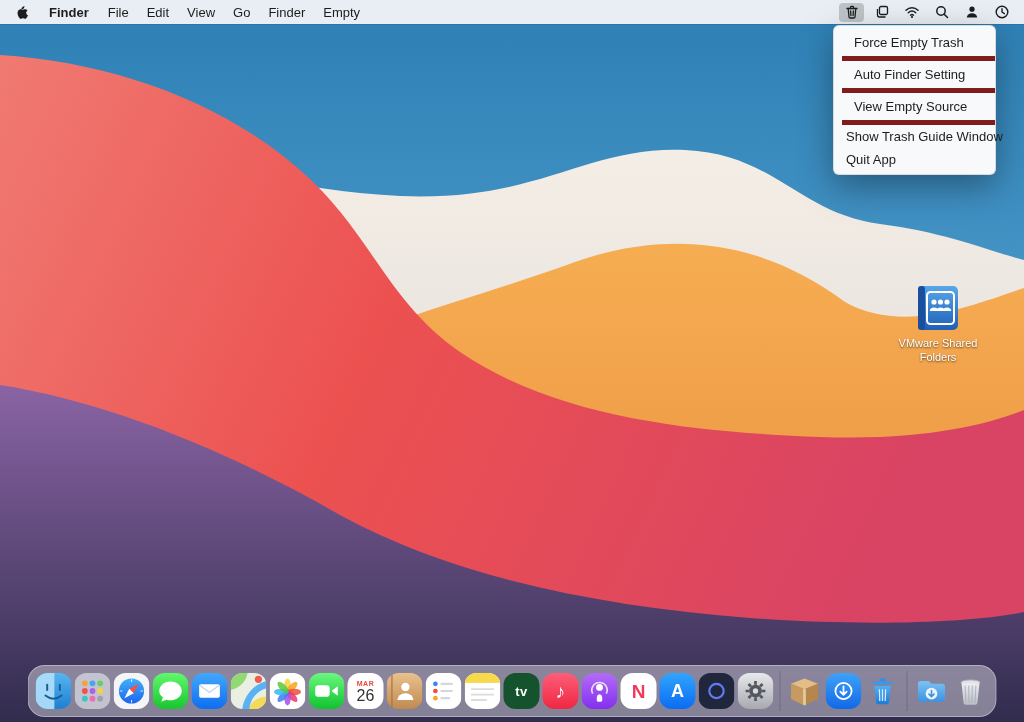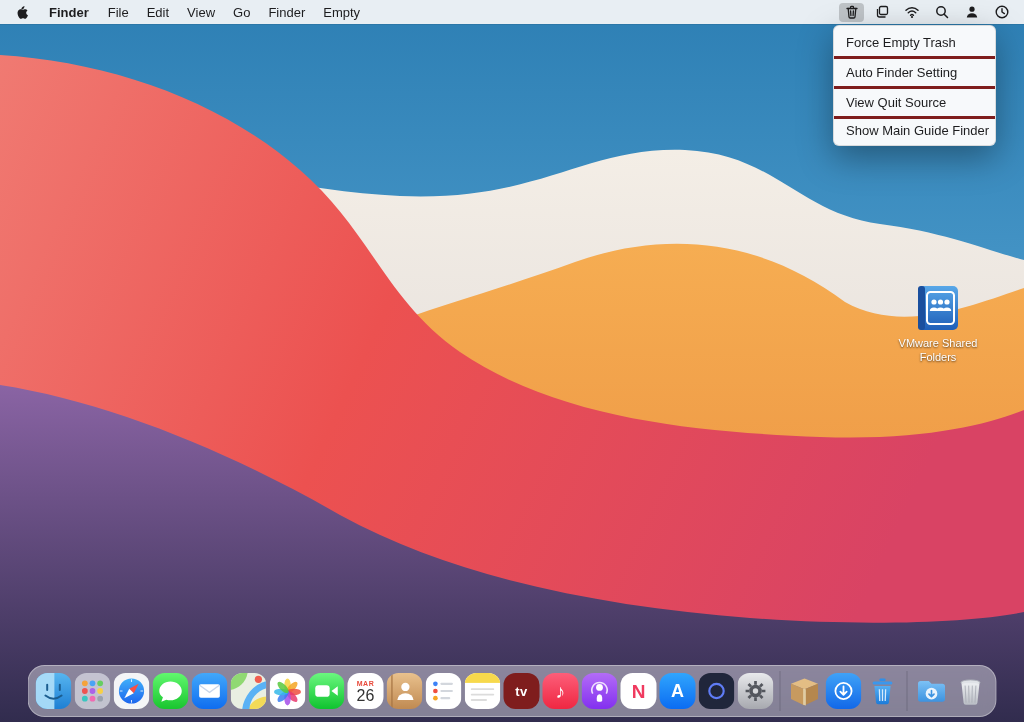--- a/index.html
+++ b/index.html
@@ -18,42 +18,42 @@
   .status{margin-left:auto;display:flex;align-items:center;gap:5px;height:100%;}
   .sic{width:25px;height:19px;display:flex;align-items:center;justify-content:center;border-radius:4px;}
   .sic.active{background:rgba(0,0,0,0.18);}
   .sic svg{width:16px;height:16px;display:block;}
 
   
   .dropdown{position:absolute;top:25px;right:28px;width:161px;z-index:50;
     background:rgba(251,251,252,0.98);border:1px solid rgba(0,0,0,0.12);
     border-radius:6px;box-shadow:0 12px 34px rgba(0,0,0,0.35);padding:3px 0;}
   .dd-item{font-size:13px;color:#1d1d1f;padding:6px 12px;white-space:nowrap;}
-  .dd-item.sep{border-bottom:3px solid #7f1d1d;}
+  .dd-item.sep{border-bottom:5px solid #7f1d1d;margin-left:8px;}
   .dd-item.tight{padding:4px 12px;}
 
   
   .desk-icon{position:absolute;top:282px;left:888px;width:100px;text-align:center;z-index:10;}
   .desk-icon svg{width:52px;height:52px;display:block;margin:0 auto;}
   .desk-label{margin-top:3px;font-size:11px;font-weight:400;color:#fff;line-height:1.25;
     text-shadow:0 1px 2px rgba(0,0,0,0.65);}
 
   
   .dock{position:absolute;left:50%;transform:translateX(-50%);bottom:5px;z-index:30;
     display:flex;align-items:center;gap:3px;padding:5px 7px;
     background:rgba(246,246,248,0.42);border:1px solid rgba(255,255,255,0.35);
     border-radius:17px;backdrop-filter:blur(8px);}
   .tile{width:36px;height:36px;border-radius:12px;flex:0 0 auto;position:relative;
     display:flex;flex-direction:column;align-items:center;justify-content:center;overflow:hidden;}
   .tile svg{width:100%;height:100%;display:block;}
   .divider{width:1px;height:40px;background:rgba(60,60,75,0.30);margin:0 3px;flex:0 0 auto;}
   .t-cal{background:#ffffff;}
   .cal-month{color:#e8493a;font-size:7px;font-weight:700;letter-spacing:0.5px;margin-top:2px;line-height:1;}
   .cal-day{color:#333;font-size:16px;font-weight:400;line-height:1.1;}
-  .t-tv{background:#7f1d1d;}
+  .t-tv{background:#14532d;}
   .t-tv span{color:#fff;font-weight:700;font-size:13px;letter-spacing:0.5px;}
   .t-music{background:linear-gradient(180deg,#fd5e79,#ef2742);}
   .t-music span{color:#fff;font-size:19px;line-height:1;}
   .t-news{background:#ffffff;}
   .t-news span{color:#f03a5f;font-weight:800;font-size:19px;line-height:1;}
   .t-appstore{background:linear-gradient(180deg,#30a5fd,#0b6cf2);}
   .t-appstore span{color:#fff;font-weight:700;font-size:18px;line-height:1;}
 </style>
 </head>
 <body>
@@ -153,22 +153,23 @@
           <circle cx="8" cy="8" r="5.8" fill="none" stroke="#1d1d1f" stroke-width="1.4"></circle>
           <path d="M8 4.8 V8 L10.4 9.6" fill="none" stroke="#1d1d1f" stroke-width="1.4" stroke-linecap="round"></path>
         </svg>
       </div>
     </div>
   </div>
 
   <div class="dropdown">
     <div class="dd-item sep">Force Empty Trash</div>
     <div class="dd-item sep">Auto Finder Setting</div>
-    <div class="dd-item sep">View Quit Source</div>
-    <div class="dd-item tight">Show Main Guide Finder</div>
+    <div class="dd-item sep">View Empty Source</div>
+    <div class="dd-item tight">Show Trash Guide Window</div>
+    <div class="dd-item tight">Quit App</div>
   </div>
 
   <div class="desk-icon">
     <svg viewBox="0 0 52 52">
       <defs>
           <linearGradient id="gvm" x1="0" y1="0" x2="0" y2="1">
             <stop offset="0" stop-color="#58a7e8"></stop>
             <stop offset="1" stop-color="#1f5fb8"></stop>
           </linearGradient>
         </defs>

